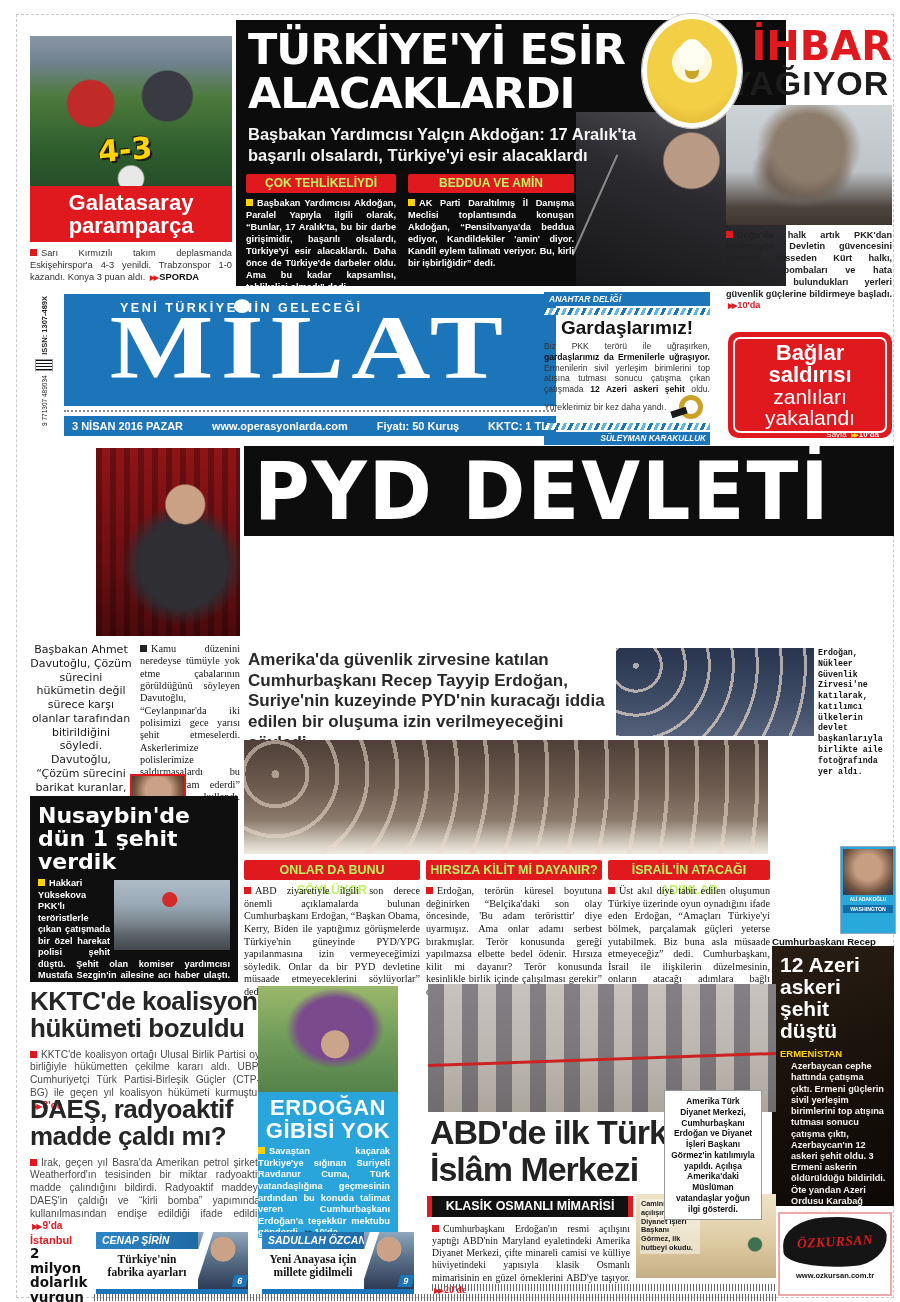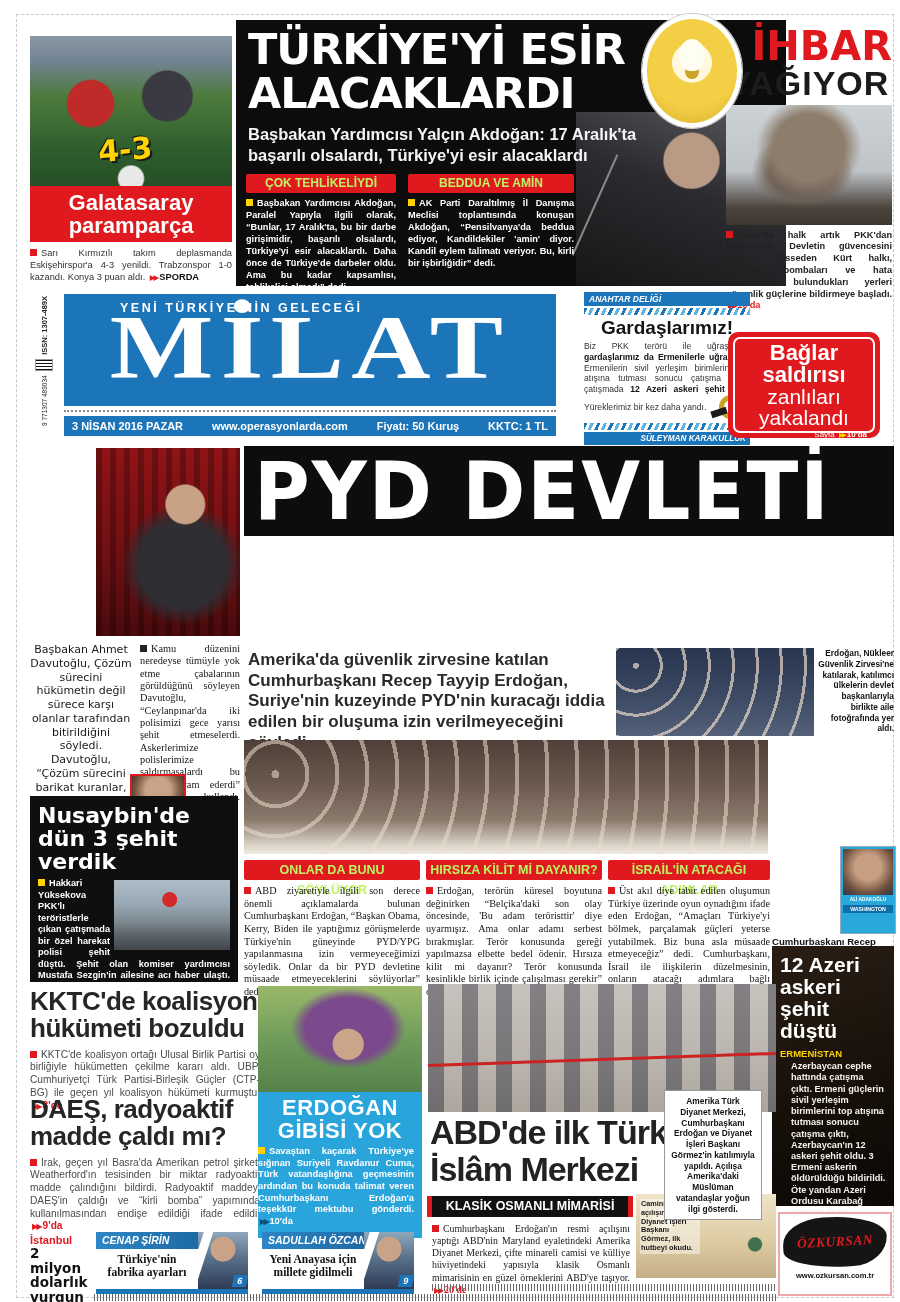--- a/index.html
+++ b/index.html
@@ -76,36 +76,36 @@
   .m-tag{position:absolute;left:56px;top:7px;font-size:12.5px;font-weight:bold;letter-spacing:2.5px;color:#fff;}
   .m-title{position:absolute;left:0;right:0;top:2px;text-align:center;color:#fff;
     font-family:"Liberation Serif",serif;font-weight:bold;font-size:90px;letter-spacing:6px;
     transform:scaleX(1.22);transform-origin:center;}
   #dotline{left:64px;top:410px;width:492px;border-top:2px dotted #8a8a8a;}
   #datebar{left:64px;top:416px;width:492px;height:20px;background:#1c74b9;color:#fff;
     display:flex;justify-content:space-between;align-items:center;padding:0 8px;box-sizing:border-box;
     font-size:11px;font-weight:bold;}
 
   
-  #keyhole{left:584px;top:292px;width:166px;}
+  #keyhole{left:544px;top:292px;width:166px;}
   .k-label{background:#1c74b9;color:#fff;font-style:italic;font-weight:bold;font-size:8.5px;
     padding:2px 5px;display:block;}
   .k-stripes{height:7px;background:repeating-linear-gradient(115deg,#1c74b9 0 3px,#fff 3px 6px,#5fb4e0 6px 9px,#fff 9px 12px);margin:2px 0;}
   .k-head{text-align:center;font-size:19px;font-weight:bold;color:#141414;margin:2px 0;}
   .k-body{font-size:8.6px;color:#333;line-height:1.26;text-align:justify;}
   .k-body .b{font-weight:bold;color:#111;}
   .k-key{position:relative;width:34px;height:26px;display:inline-block;vertical-align:middle;}
   .k-ring{position:absolute;left:10px;top:0;width:14px;height:14px;border:5px solid #c9a227;border-radius:50%;}
   .k-stem{position:absolute;left:2px;top:14px;width:16px;height:7px;background:#1a1a1a;transform:rotate(-18deg);}
   .k-foot{margin-top:2px;}
   .k-author{background:#1c74b9;color:#fff;font-size:8.2px;font-weight:bold;font-style:italic;
     text-align:right;padding:2px 4px;}
 
   
-  #baglar{left:728px;top:332px;width:152px;height:106px;background:#e0191f;border-radius:10px;box-sizing:border-box;padding:5px;}
+  #baglar{left:728px;top:332px;width:164px;height:106px;background:#e0191f;border-radius:10px;box-sizing:border-box;padding:5px;}
   .b-in{border:2px solid #fff;border-radius:7px;height:100%;box-sizing:border-box;padding:3px 6px;
     color:#fff;text-align:center;}
   .b-bold{font-size:22px;font-weight:bold;line-height:1.0;}
   .b-light{font-size:21px;font-weight:normal;line-height:1.0;}
   .b-ref{font-size:8px;text-align:right;margin-top:2px;color:#fff;}
   .b-ref .arr::before{color:#ffd200;}
   .b-ref b{font-weight:bold;}
 
   
   #cozum{left:30px;top:448px;width:210px;}
@@ -130,21 +130,21 @@
   #pyd1{top:446px;}
   #pyd2{top:544px;}
   .pyd-txt{font-family:"DejaVu Sans",sans-serif;font-weight:bold;font-size:76px;line-height:90px;
     padding-left:10px;transform:scaleY(1.06);letter-spacing:2px;white-space:nowrap;}
   #pyd2 .pyd-txt{letter-spacing:12px;}
 
   #deck{left:248px;top:650px;width:368px;font-size:17px;font-weight:600;color:#2a2a2a;line-height:1.22;}
   #summit-photo{left:616px;top:648px;width:198px;height:88px;background:
     repeating-radial-gradient(circle at 10% 20%, rgba(230,215,200,0.7) 0 3px, transparent 3px 24px),
     linear-gradient(180deg,#2a3550 0%,#3c4a63 55%,#55607a 100%);}
-  #summit-caption{left:818px;top:648px;width:76px;font-size:8.3px;font-weight:bold;text-align:right;line-height:1.3;color:#111;}
+  #summit-caption{left:818px;top:648px;width:76px;font-size:8.3px;font-weight:bold;line-height:1.3;color:#111;font-family:Liberation Mono, monospace;}
   #gala-photo{left:244px;top:740px;width:524px;height:114px;background:
     repeating-radial-gradient(circle at 6% 30%, rgba(235,220,205,0.55) 0 4px, transparent 4px 30px),
     linear-gradient(180deg,#4e4038 0%,#6c5a4e 40%,#8a7a6c 70%,#d9d2c6 92%,#efeae0 100%);}
 
   
   .sub{top:860px;}
   #sub1{left:244px;width:176px;}
   #sub2{left:426px;width:176px;}
   #sub3{left:608px;width:162px;}
   .sub .kickbar{height:20px;line-height:20px;font-size:12.5px;}
@@ -167,21 +167,21 @@
   .a-body{font-size:9.2px;font-weight:bold;line-height:1.22;margin-top:2px;color:#f5f2ee;margin-left:11px;}
 
   
   .wstory{left:30px;width:230px;}
   #kktc{top:988px;}
   #daes{top:1096px;}
   .w-head{font-size:26px;font-weight:bold;color:#262626;line-height:1.05;letter-spacing:-0.5px;}
   .w-body{margin-top:6px;font-size:10.2px;color:#4a4a4a;text-align:justify;line-height:1.25;}
 
   
-  #erdogan-box{left:258px;top:986px;width:164px;height:252px;background:#2aa5dc;}
+  #erdogan-box{left:258px;top:986px;width:140px;height:252px;background:#2aa5dc;}
   .e-photo{height:106px;background:
     radial-gradient(circle at 55% 55%, #caa58a 0 14%, transparent 15%),
     radial-gradient(ellipse at 55% 40%, #7a4a8c 0 34%, transparent 45%),
     linear-gradient(180deg,#9ab86a 0%,#6f9c5a 50%,#55824a 100%);}
   .e-head{text-align:center;font-size:22px;font-weight:bold;color:#fff;line-height:1.05;margin-top:4px;letter-spacing:0.5px;}
   .e-body{margin:4px 8px 0 0;font-size:9.3px;font-weight:bold;color:#fff;text-align:justify;line-height:1.25;}
 
   
   #ribbon-photo{left:428px;top:984px;width:348px;height:128px;background:
     repeating-linear-gradient(90deg, rgba(45,45,58,0.5) 0 16px, rgba(150,143,135,0.25) 16px 34px),
@@ -371,21 +371,21 @@
   <div id="press-caption" class="abs">
     <span class="p-badge">
       <span class="p-photo ph" style="display:block"></span>
       <span class="p-name" style="display:block">ALİ ADAKOĞLU</span>
       <span class="p-city" style="display:block">WASHINGTON</span>
     </span>
     <span>Cumhurbaşkanı Recep Tayyip Erdoğan, ABD ziyareti kapsamında seyahate katılan gazeteciler ile birlikte fotoğraf çektirdi.</span>
   </div>
 
   <div id="nusaybin" class="abs">
-    <div class="n-head">Nusaybin'de dün 3 şehit verdik</div>
+    <div class="n-head">Nusaybin'de dün 1 şehit verdik</div>
     <div class="n-bodywrap">
       <div class="n-photo ph"></div>
       <div class="n-body"><span class="sq yel"></span><span>Hakkari Yüksekova PKK'lı teröristlerle çıkan çatışmada bir özel harekat polisi şehit düştü. Şehit olan komiser yardımcısı Mustafa Sezgin'in ailesine acı haber ulaştı. Ailenin komşuları da evlerini Türk bayraklarıyla donattı. Öte yandan Nusaybin Fırat mahallesindeki bir binaya giriş sırasındaki operasyonlarda 6 polisimiz şehit oldu.</span></div>
     </div>
   </div>
 
   <div id="azeri" class="abs">
     <div class="a-head">12 Azeri askeri şehit düştü</div>
     <div class="a-kick">ERMENİSTAN</div>
     <div class="a-body">Azerbaycan cephe hattında çatışma çıktı. Ermeni güçlerin sivil yerleşim birimlerini top atışına tutması sonucu çatışma çıktı, Azerbaycan'ın 12 askeri şehit oldu. 3 Ermeni askerin öldürüldüğü bildirildi. Öte yandan Azeri Ordusu Karabağ içlerine doğru ilerlemeye başladı.</div>

